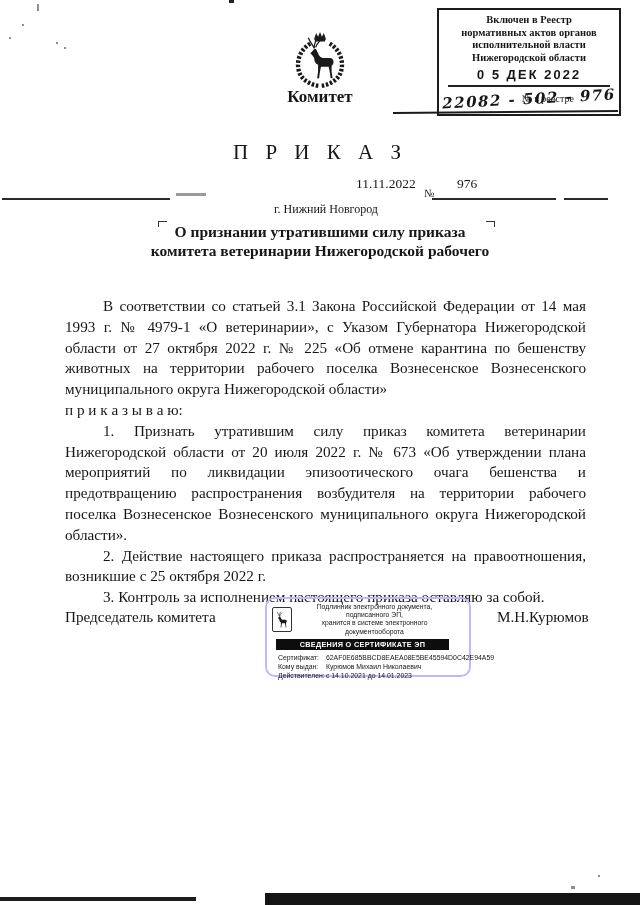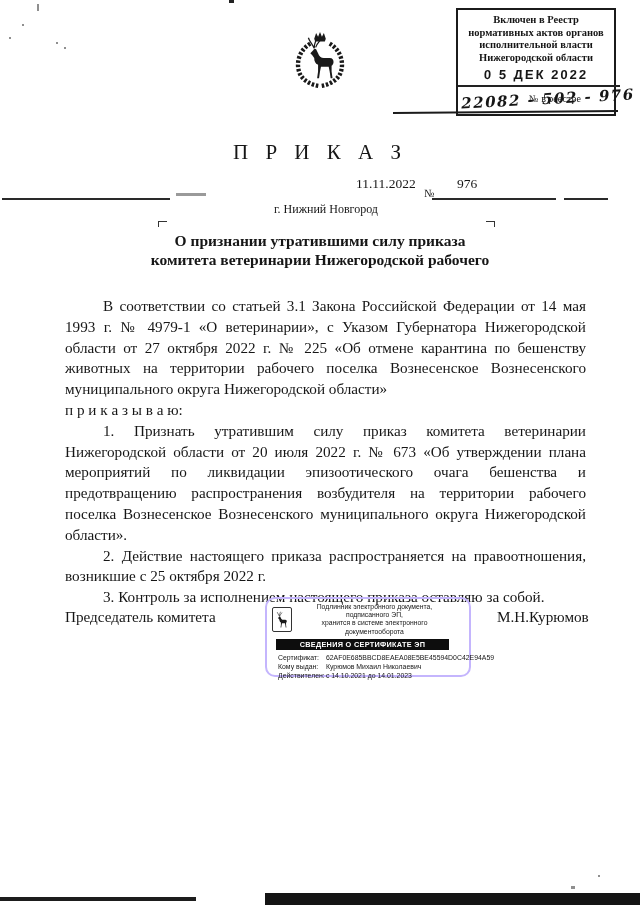--- a/index.html
+++ b/index.html
@@ -4,21 +4,21 @@
 <style>
   html,body{margin:0;padding:0;}
   body{
     width:640px;height:905px;position:relative;overflow:hidden;
     background:#ffffff;color:#161616;
     font-family:"Liberation Serif", serif;
   }
 
   
   .registry-stamp{
-    position:absolute;left:456px;top:8px;width:160px;height:108px;
+    position:absolute;left:437px;top:8px;width:184px;height:108px;
     border:2px solid #1b1b1b;box-sizing:border-box;
     text-align:center;padding-top:4px;background:transparent;
   }
   .registry-stamp .rl{font-weight:bold;font-size:10.5px;line-height:12.5px;}
   .date-stamp{
     font-family:"Liberation Sans", sans-serif;font-weight:bold;
     font-size:13px;letter-spacing:2px;margin-top:3px;transform:skewX(-2deg);
   }
   .stamp-divider{width:162px;margin:3px auto 0 auto;border-top:2px solid #222;}
   .registry-label{font-size:10px;line-height:10px;margin-top:7px;padding-left:38px;}
@@ -50,21 +50,21 @@
   .line-no2{position:absolute;left:564px;top:198px;width:44px;height:1.5px;background:#2a2a2a;}
   .smudge{position:absolute;left:176px;top:193px;width:30px;height:3px;background:#9a9a9a;}
   .doc-place{position:absolute;left:0;top:202px;width:640px;text-align:center;font-size:12px;margin-left:6px;}
 
   
   .corner{position:absolute;width:8px;height:5px;border-top:1.5px solid #333;}
   .corner-l{left:158px;top:221px;border-left:1.5px solid #333;}
   .corner-r{left:486px;top:221px;border-right:1.5px solid #333;}
 
   
-  .subject{position:absolute;left:0;top:232px;width:640px;text-align:center;
+  .subject{position:absolute;left:0;top:223px;width:640px;text-align:center;
     font-weight:bold;font-size:15.5px;line-height:18.5px;}
 
   
   .body-text{position:absolute;left:65px;top:296px;width:521px;
     font-size:15.2px;line-height:20.8px;text-align:justify;}
   .body-text p{margin:0;}
   .para-indent{text-indent:38px;}
   .order-word{text-indent:0;}
 
   
@@ -110,20 +110,21 @@
   <svg width="64" height="58" viewBox="0 0 64 60" xmlns="http://www.w3.org/2000/svg">
     <path d="M26 9 L28 3 L30 7 L32 2 L34 7 L36 3 L38 9 L37 12 L27 12 Z" fill="#1a1a1a"></path>
     <path d="M22 14 C10 21 6 36 12 47 C16 53 23 57 32 58" fill="none" stroke="#1a1a1a" stroke-width="4.5" stroke-dasharray="2.6 1.8"></path>
     <path d="M42 14 C54 21 58 36 52 47 C48 53 41 57 32 58" fill="none" stroke="#1a1a1a" stroke-width="4.5" stroke-dasharray="2.6 1.8"></path>
     <path d="M26 19 C24 14 21 12 20 8 M26 19 C26 13 28 11 29 7 M27.5 18 C29 13 32 12 33 9" stroke="#1a1a1a" stroke-width="1.3" fill="none"></path>
     <path d="M24 26 L22 24 L25 21 C26 19 27 19 28 20 L30 24 C31 27 33 29 36 29 L42 29 C45 29 46 31 46 33 C46 35 45 36 44 37 L44 43 L45 50 L43 50 L42 43 L41 38 L33 38 L32 43 L31 50 L29 50 L30 43 L30 36 C27 35 26 32 26 29 Z" fill="#1a1a1a"></path>
   </svg>
 </div>
 
 <div class="org-name">
+  <div>Комитет</div>
 </div>
 <div class="doc-type">П Р И К А З</div>
 
 <div class="doc-date">11.11.2022</div>
 <div class="no-label">№</div>
 <div class="doc-number">976</div>
 <div class="line-left"></div>
 <div class="smudge"></div>
 <div class="line-no"></div>
 <div class="line-no2"></div>

